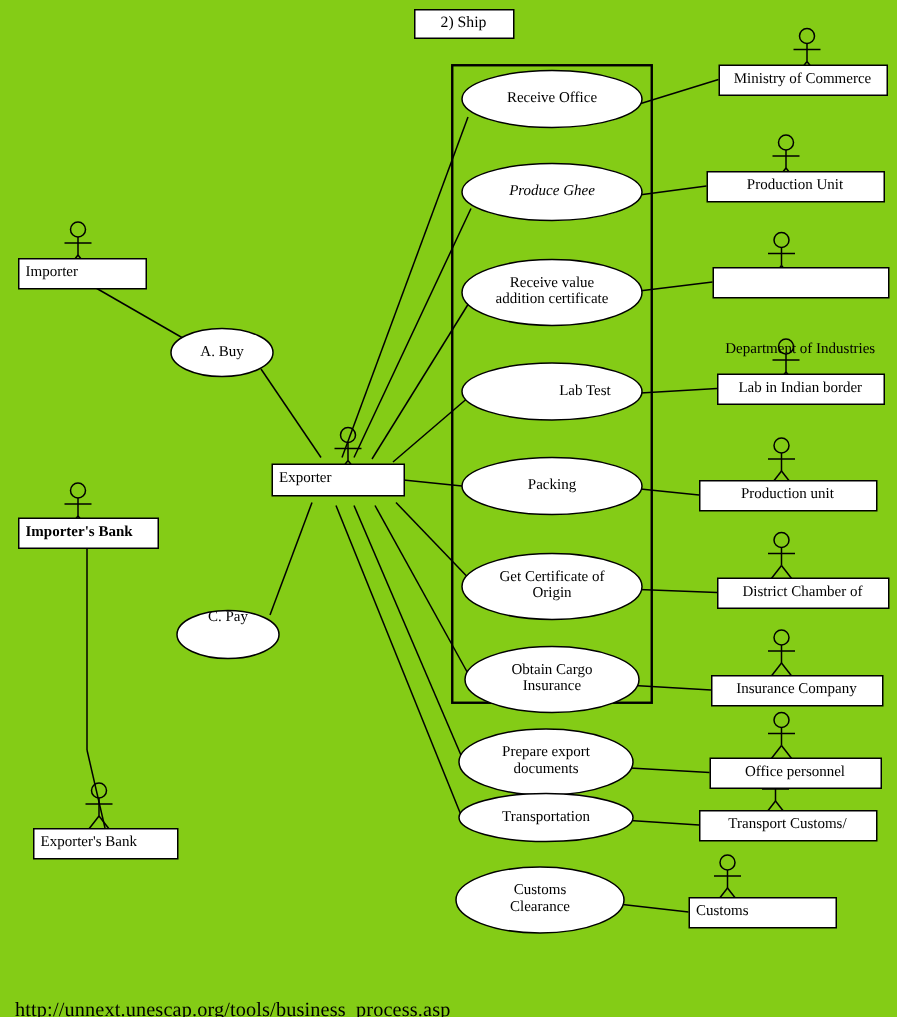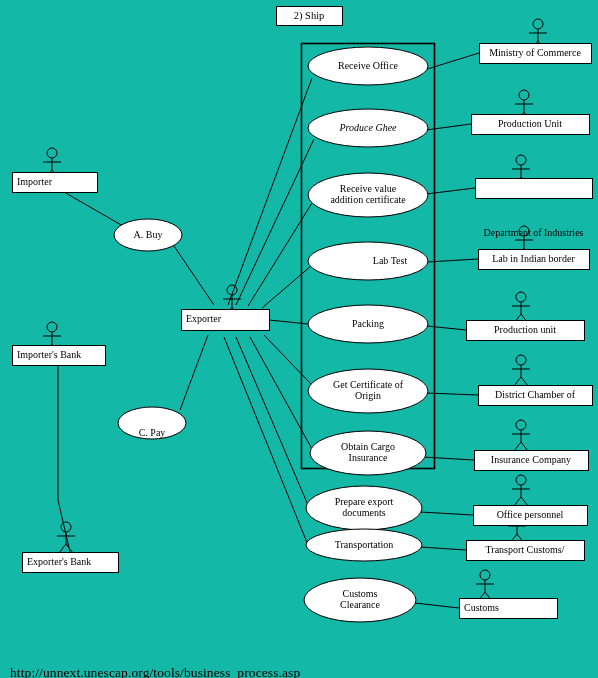--- a/index.html
+++ b/index.html
@@ -4,21 +4,21 @@
 <style>
   html, body {
     margin: 0;
     padding: 0;
     background: #ffffff;
   }
   #stage {
     position: relative;
     width: 598px;
     height: 678px;
-    background: #14b8a6;
+    background: #84cc16;
     font-family: "Liberation Serif", serif;
     overflow: hidden;
   }
   #diagram-svg {
     position: absolute;
     left: 0;
     top: 0;
     width: 598px;
     height: 678px;
   }
@@ -203,21 +203,21 @@
       <div class="node-label" style="left: 276px; top: 6px; width: 66px; height: 19px; font-size: 10.5px; display: flex; align-items: center; justify-content: center; box-sizing: border-box;">
         <span style="display: block; width: 100%; text-align: center;">2) Ship</span>
       </div>
       <div class="node-label" style="left: 12px; top: 172px; width: 85px; height: 20px; font-size: 10px; display: flex; align-items: center; justify-content: flex-start; padding-left: 5px; box-sizing: border-box;">
         <span style="display: block; width: 100%; text-align: left;">Importer</span>
       </div>
       <div class="node-label" style="left: 181px; top: 309px; width: 88px; height: 21px; font-size: 10px; display: flex; align-items: center; justify-content: flex-start; padding-left: 5px; box-sizing: border-box;">
         <span style="display: block; width: 100%; text-align: left;">Exporter</span>
       </div>
       <div class="node-label" style="left: 12px; top: 345px; width: 93px; height: 20px; font-size: 10px; display: flex; align-items: center; justify-content: flex-start; padding-left: 5px; box-sizing: border-box;">
-        <span style="display: block; width: 100%; text-align: left;">Importer's Bank</span>
+        <span style="display: block; width: 100%; text-align: left; font-weight: bold;">Importer's Bank</span>
       </div>
       <div class="node-label" style="left: 22px; top: 552px; width: 96px; height: 20px; font-size: 10px; display: flex; align-items: center; justify-content: flex-start; padding-left: 5px; box-sizing: border-box;">
         <span style="display: block; width: 100%; text-align: left;">Exporter's Bank</span>
       </div>
       <div class="node-label" style="left: 479px; top: 43px; width: 112px; height: 20px; font-size: 10px; display: flex; align-items: center; justify-content: center; box-sizing: border-box;">
         <span style="display: block; width: 100%; text-align: center;">Ministry of Commerce</span>
       </div>
       <div class="node-label" style="left: 471px; top: 114px; width: 118px; height: 20px; font-size: 10px; display: flex; align-items: center; justify-content: center; box-sizing: border-box;">
         <span style="display: block; width: 100%; text-align: center;">Production Unit</span>
       </div>
@@ -271,18 +271,18 @@
       </div>
       <div class="node-label" style="left: 306px; top: 529px; width: 116px; height: 32px; font-size: 10px; display: flex; align-items: center; justify-content: center; box-sizing: border-box;">
         <span style="display: block; width: 100%; text-align: center;">Transportation</span>
       </div>
       <div class="node-label" style="left: 304px; top: 578px; width: 112px; height: 44px; font-size: 10px; display: flex; align-items: center; justify-content: center; box-sizing: border-box;">
         <span style="display: block; width: 100%; text-align: center;">Customs<br>Clearance</span>
       </div>
       <div class="node-label" style="left: 114px; top: 219px; width: 68px; height: 32px; font-size: 10px; display: flex; align-items: center; justify-content: center; box-sizing: border-box;">
         <span style="display: block; width: 100%; text-align: center;">A. Buy</span>
       </div>
-      <div class="node-label" style="left: 118px; top: 407px; width: 68px; height: 32px; font-size: 10px; display: flex; align-items: flex-end; justify-content: center; box-sizing: border-box;">
+      <div class="node-label" style="left: 118px; top: 407px; width: 68px; height: 32px; font-size: 10px; display: flex; align-items: flex-start; justify-content: center; box-sizing: border-box;">
         <span style="display: block; width: 100%; text-align: center;">C.  Pay</span>
       </div>
     </div>
   <div class="caption line2" style="top:665px">http://unnext.unescap.org/tools/business_process.asp</div>
 </div>
 
 </body></html>

